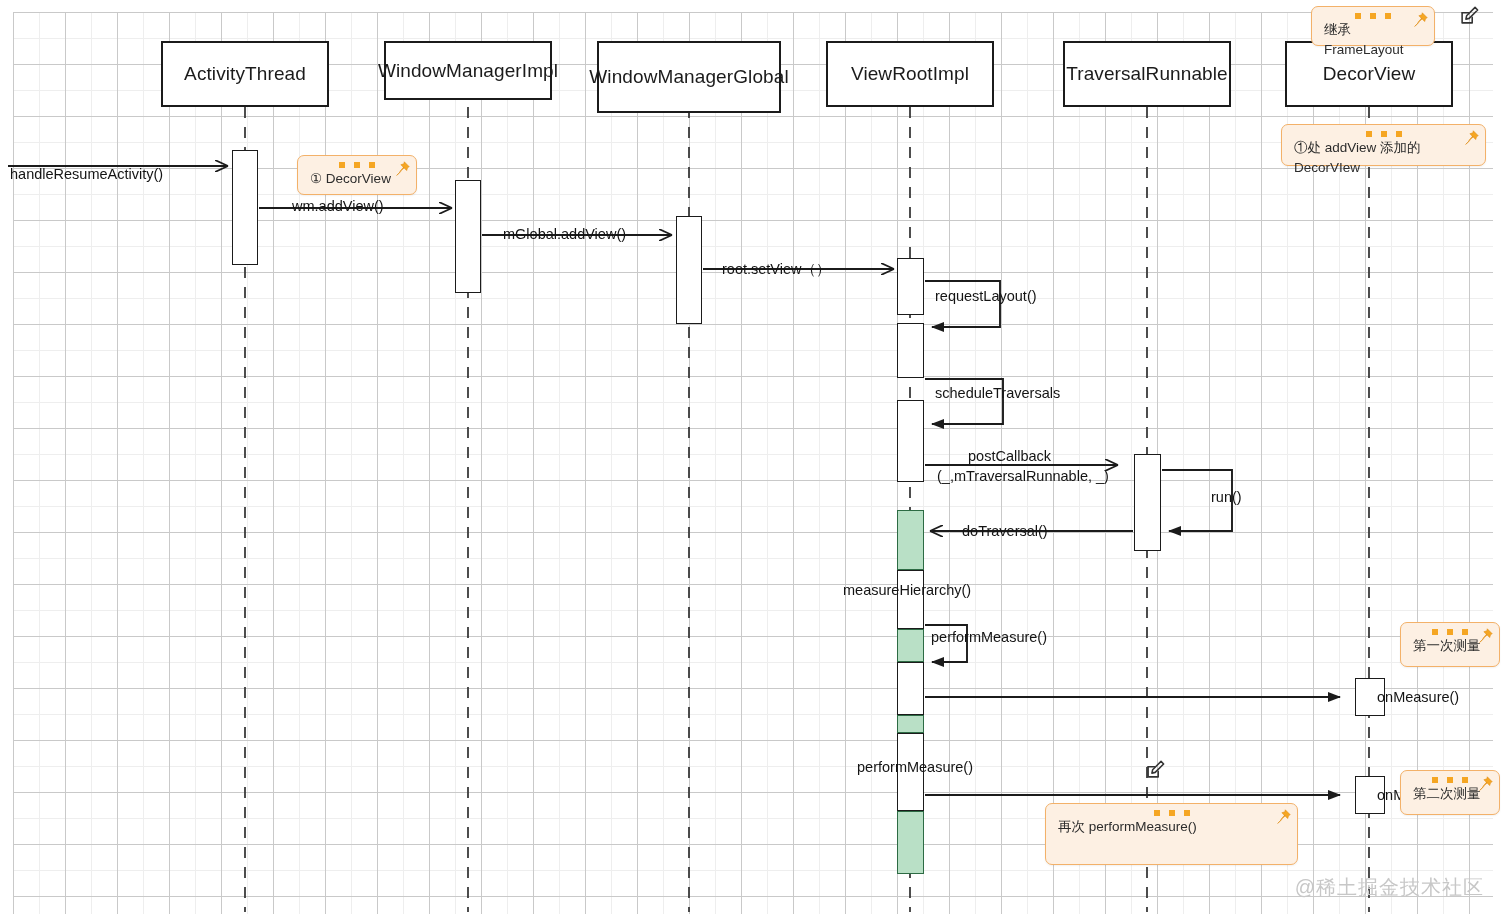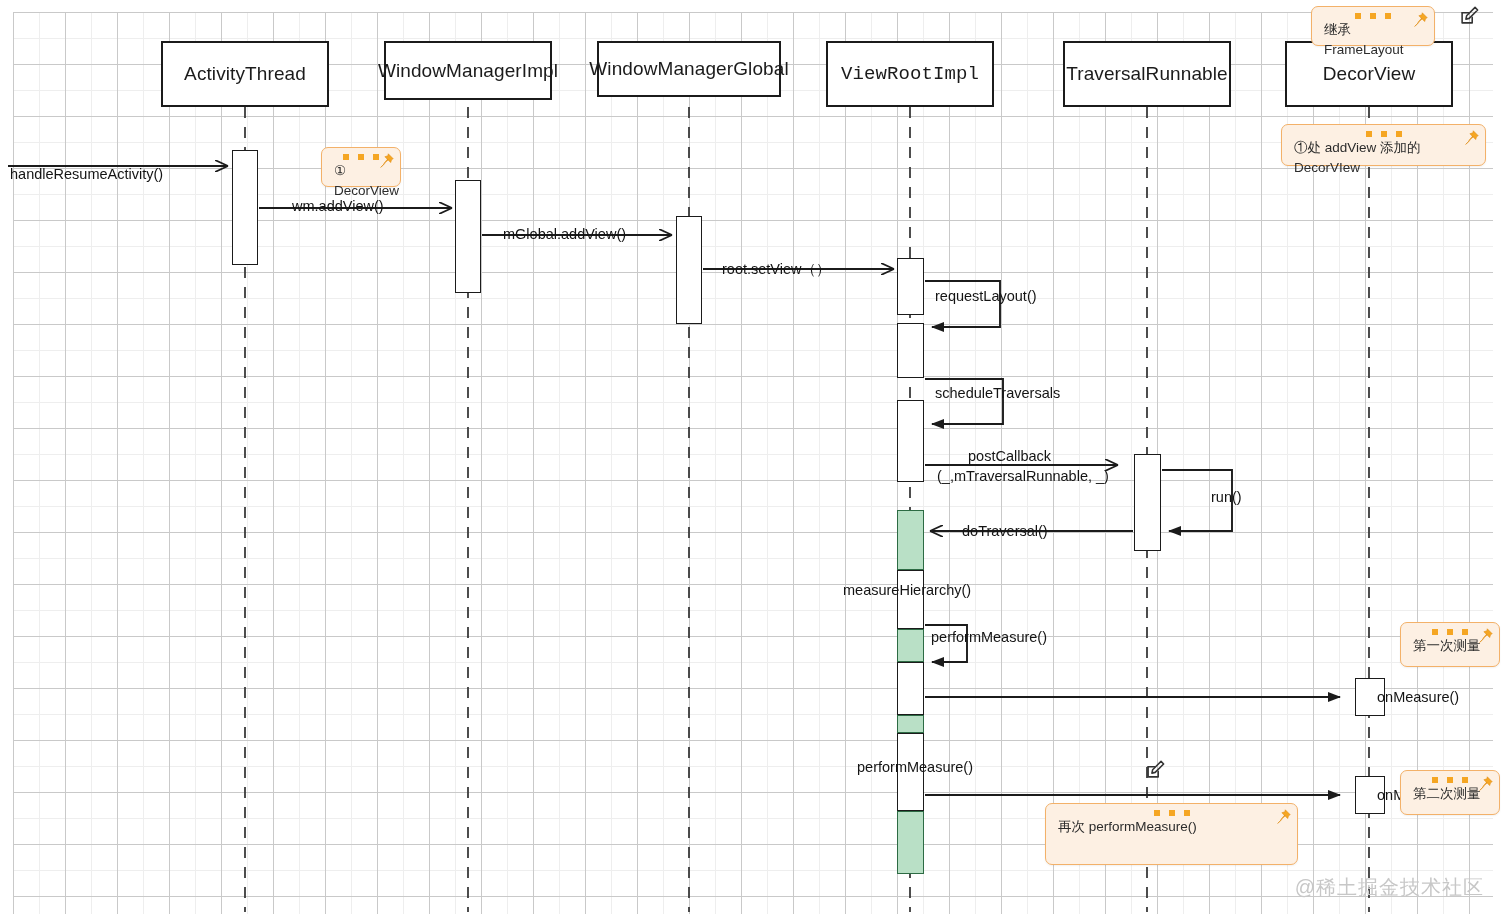--- a/index.html
+++ b/index.html
@@ -178,24 +178,24 @@
       <line x1="925" y1="795" x2="1340" y2="795" marker-end="url(#arrowSolid)"></line>
     </g>
   </svg>
 
   <div class="participant" style="left:161px;top:41px;width:168px;height:66px;">
     <span>ActivityThread</span>
   </div>
   <div class="participant" style="left:384px;top:41px;width:168px;height:59px;">
     <span>WindowManagerImpl</span>
   </div>
-  <div class="participant" style="left:597px;top:41px;width:184px;height:56px;">
+  <div class="participant" style="left:597px;top:41px;width:184px;height:72px;">
     <span>WindowManagerGlobal</span>
   </div>
-  <div class="participant" style="left:826px;top:41px;width:168px;height:66px;font-family:Liberation Mono, monospace;">
+  <div class="participant" style="left:826px;top:41px;width:168px;height:66px;">
     <span>ViewRootImpl</span>
   </div>
   <div class="participant" style="left:1063px;top:41px;width:168px;height:66px;">
     <span>TraversalRunnable</span>
   </div>
   <div class="participant" style="left:1285px;top:41px;width:168px;height:66px;">
     <span>DecorView</span>
   </div>
 
   <div class="activation" style="left:232px;top:150px;width:26px;height:115px;"></div>
@@ -229,21 +229,21 @@
   <div class="msg-label" style="left:968px;top:448px;">postCallback</div>
   <div class="msg-label" style="left:937px;top:468px;">(_,mTraversalRunnable, _)</div>
   <div class="msg-label" style="left:1211px;top:489px;">run()</div>
   <div class="msg-label" style="left:962px;top:523px;">doTraversal()</div>
   <div class="msg-label" style="left:843px;top:582px;">measureHierarchy()</div>
   <div class="msg-label" style="left:931px;top:629px;">performMeasure()</div>
   <div class="msg-label" style="left:1377px;top:689px;">onMeasure()</div>
   <div class="msg-label" style="left:857px;top:759px;">performMeasure()</div>
   <div class="msg-label" style="left:1377px;top:787px;">onMeasure()</div>
 
-  <div class="note" style="left:297px;top:147px;width:80px;height:40px;margin-left:24px;">
+  <div class="note" style="left:297px;top:155px;width:120px;height:40px;">
     <span class="dots">
         <i></i>
         <i></i>
         <i></i>
       </span>
     <svg class="pin" viewBox="0 0 24 24">
       <path d="M14.5 2.5l7 7-2.2 1.1-1.4 4.3-4.6-4.6-5.2 6.3 6.2-5.3-4.6-4.6 4.3-1.4z" fill="#f5a623" stroke="#e08b10" stroke-width="0.8" stroke-linejoin="round"></path>
       <path d="M9.1 16.6L4.2 21.5" stroke="#e08b10" stroke-width="1.4" stroke-linecap="round"></path>
     </svg>
     <span class="note-text">

